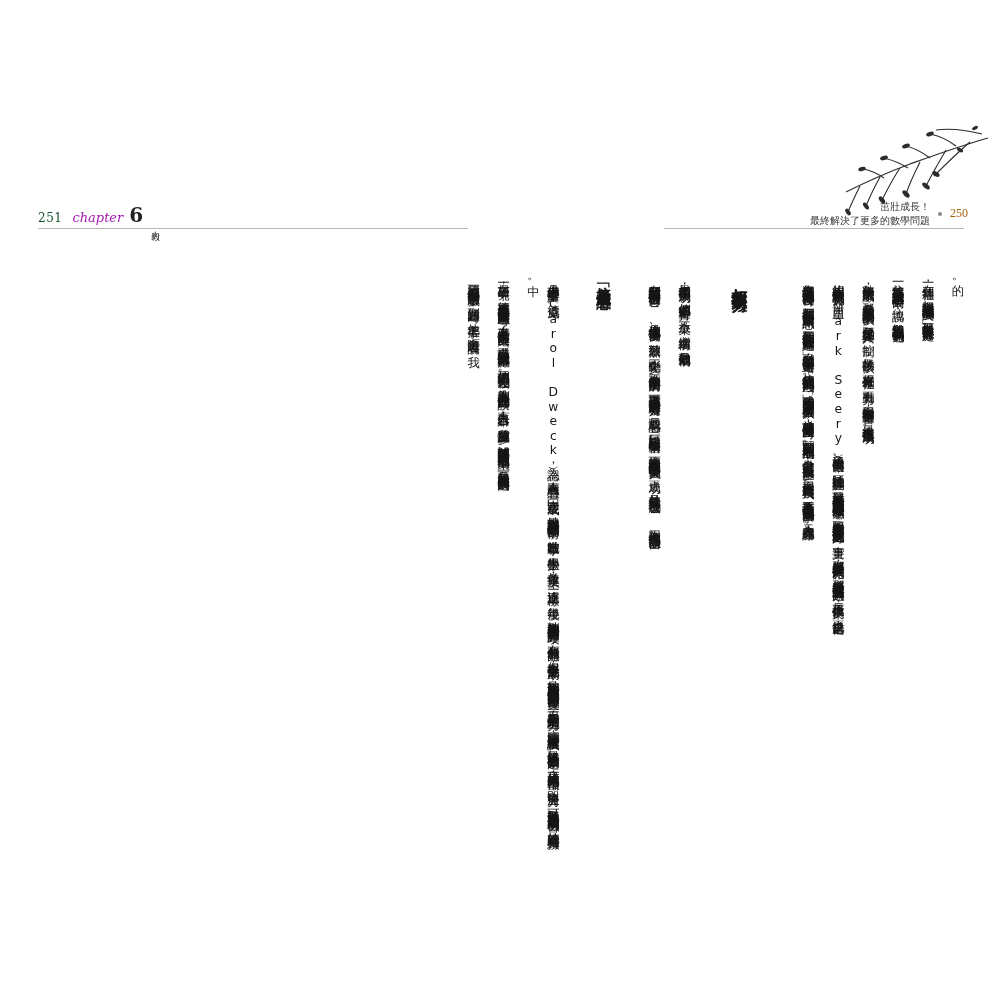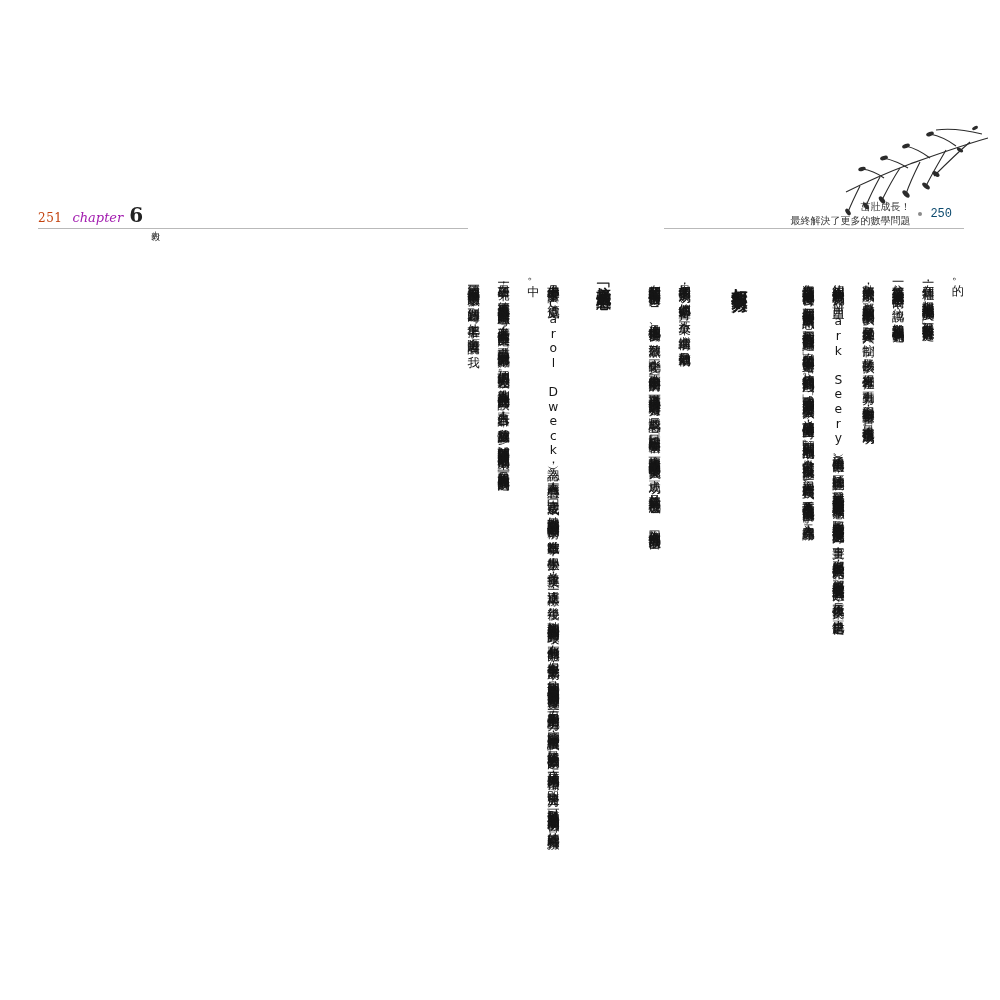--- a/index.html
+++ b/index.html
@@ -32,21 +32,21 @@
     position: absolute;
     left: 38px;
     top: 205px;
     display: flex;
     align-items: flex-end;
     gap: 4px;
   }
   .folio-left {
     font-size: 12px;
     letter-spacing: 0.5px;
-    color: #c2410c;
+    color: #14532d;
     font-family: "DejaVu Serif", "Liberation Serif", serif;
   }
   .chapter-word {
     font-family: "DejaVu Serif", "Liberation Serif", serif;
     font-size: 13px;
     font-style: italic;
     color: #a21caf;
     margin-left: 6px;
   }
   .chapter-num {
@@ -71,42 +71,42 @@
     position: absolute;
     left: 38px;
     top: 228px;
     width: 430px;
     height: 1px;
     background: #b9b9b9;
   }
 
   .header-right {
     position: absolute;
-    right: 48px;
+    right: 32px;
     top: 200px;
     display: flex;
     align-items: center;
     gap: 8px;
   }
   .header-right-text {
     font-size: 10px;
     line-height: 1.35;
     text-align: right;
     color: #333;
   }
   .dot-sep {
     width: 4px;
     height: 4px;
     border-radius: 50%;
     background: #8a8a8a;
   }
   .folio-right {
     font-size: 12px;
-    color: #0c4a6e;
-    font-family: Liberation Mono, monospace;
+    color: #a16207;
+    font-family: Liberation Serif, serif;
   }
   .rule-right {
     position: absolute;
     right: 36px;
     top: 228px;
     width: 300px;
     height: 1px;
     background: #b9b9b9;
   }
 

